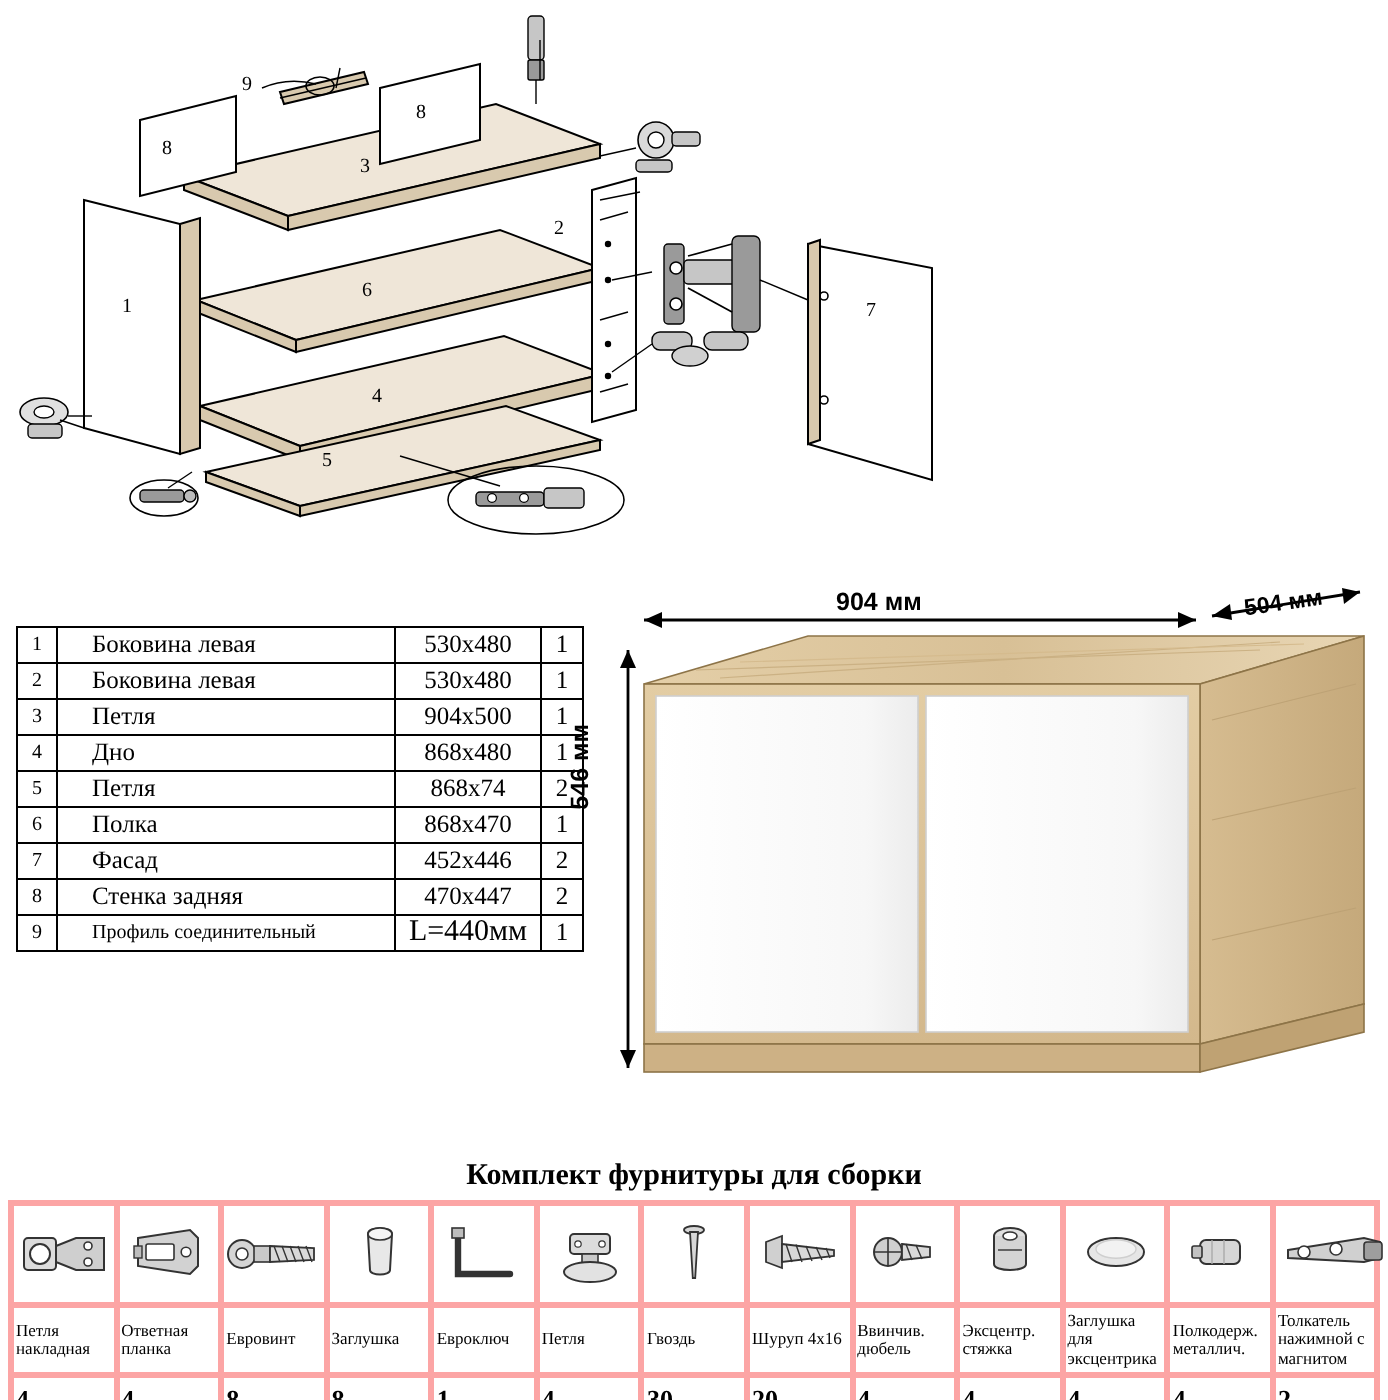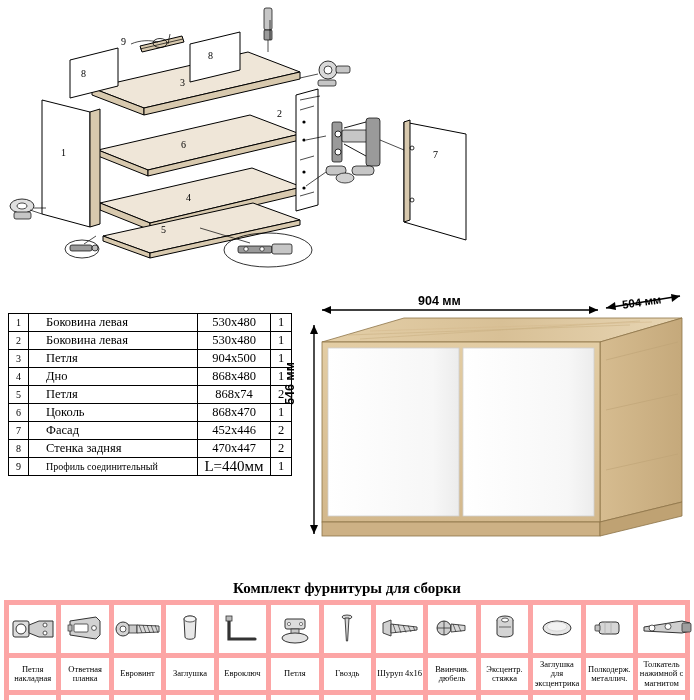--- a/index.html
+++ b/index.html
@@ -65,21 +65,21 @@
     font-weight:bold;
     font-size:15px;
   }
   .kit-table {
     position:absolute; left:4px; top:600px;
     border-collapse:collapse;
     table-layout:fixed;
     width:686px;
     font-family:"Liberation Serif", serif;
   }
-  .kit-table td { border:5px solid #fca5a5; text-align:center; vertical-align:middle; }
+  .kit-table td { border:3px solid #fca5a5; text-align:left; vertical-align:middle; }
   .kit-table tr.icons td { height:48px; padding:0; }
   .kit-table tr.names td {
     height:30px;
     font-size:8.5px;
     line-height:9.5px;
     padding:1px 1px;
   }
   .kit-table tr.counts td {
     height:20px;
     font-size:13px;
@@ -265,21 +265,21 @@
         <td class="qty">1</td>
       </tr>
       <tr>
         <td class="num">5</td>
         <td class="name">Петля</td>
         <td class="dim">868х74</td>
         <td class="qty">2</td>
       </tr>
       <tr>
         <td class="num">6</td>
-        <td class="name">Цоколь</td>
+        <td class="name">Полка</td>
         <td class="dim">868х470</td>
         <td class="qty">1</td>
       </tr>
       <tr>
         <td class="num">7</td>
         <td class="name">Фасад</td>
         <td class="dim">452х446</td>
         <td class="qty">2</td>
       </tr>
       <tr>

